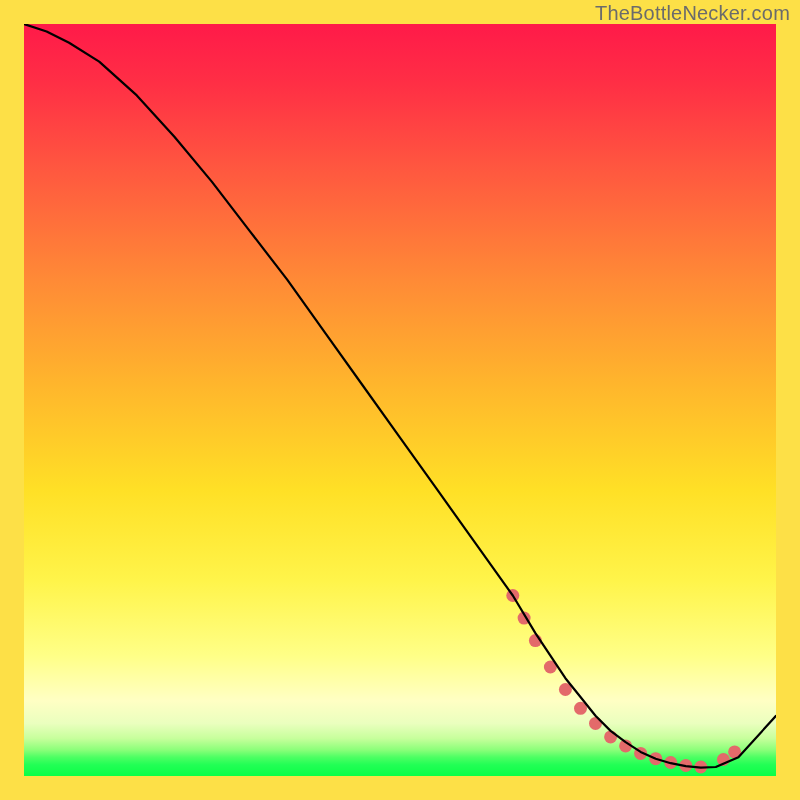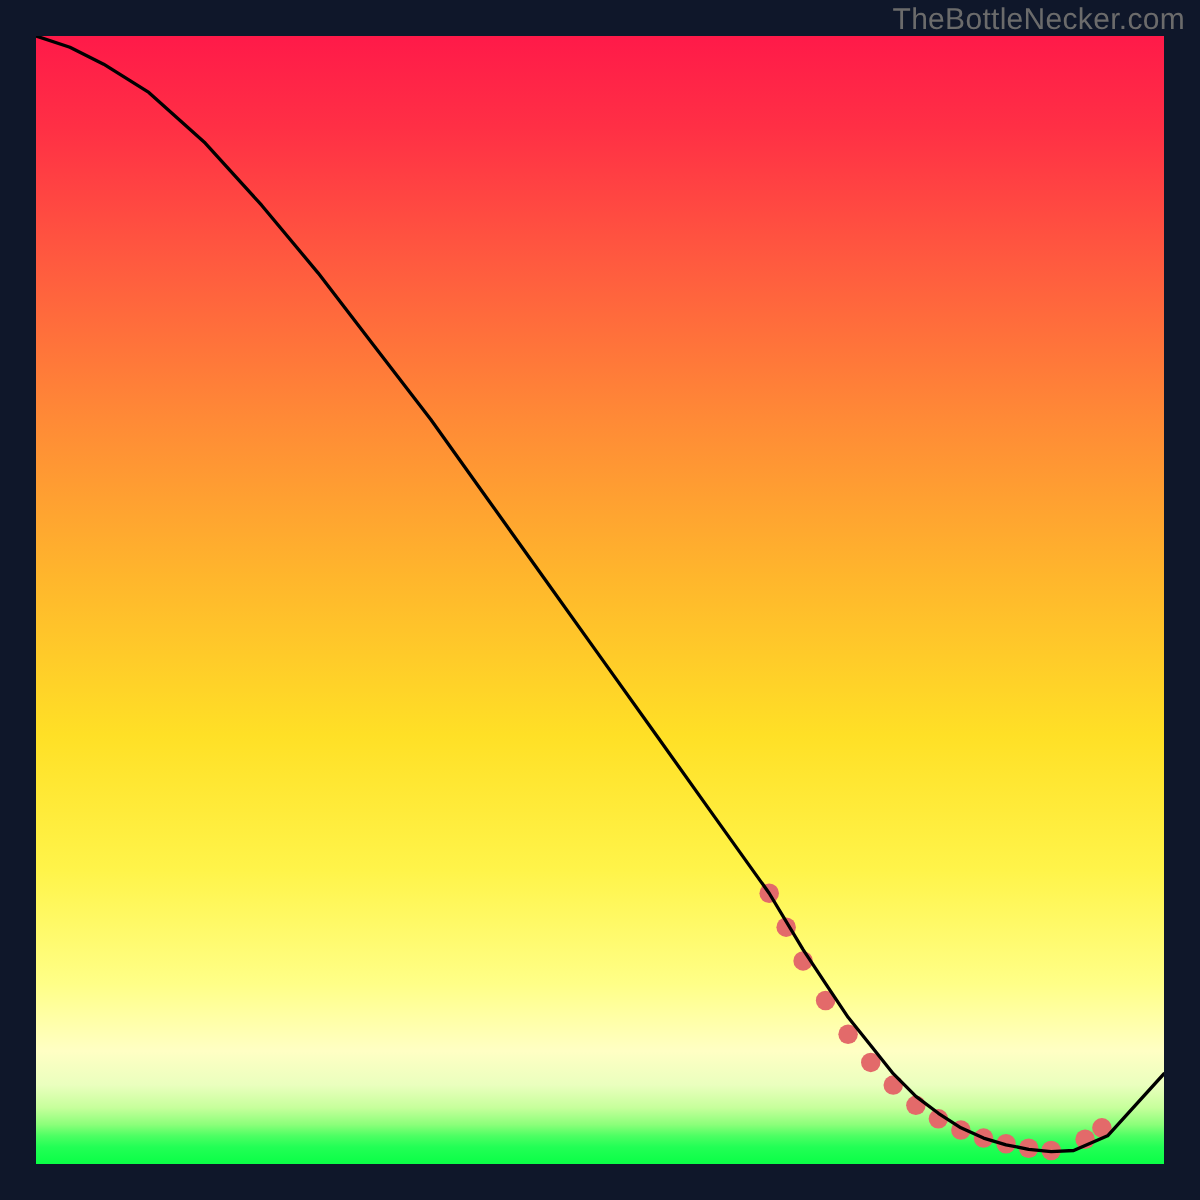--- a/index.html
+++ b/index.html
@@ -8,21 +8,21 @@
     width: 800px;
     height: 800px;
     background: #000;
     overflow: hidden;
     font-family: Arial, Helvetica, sans-serif;
   }
   .stage {
     position: relative;
     width: 800px;
     height: 800px;
-    background: #0f172a;
+    background: #fde047;
   }
   
   .plot {
     position: absolute;
     left: 24px;
     top: 24px;
     width: 752px;
     height: 752px;
   }
   .gradient {

